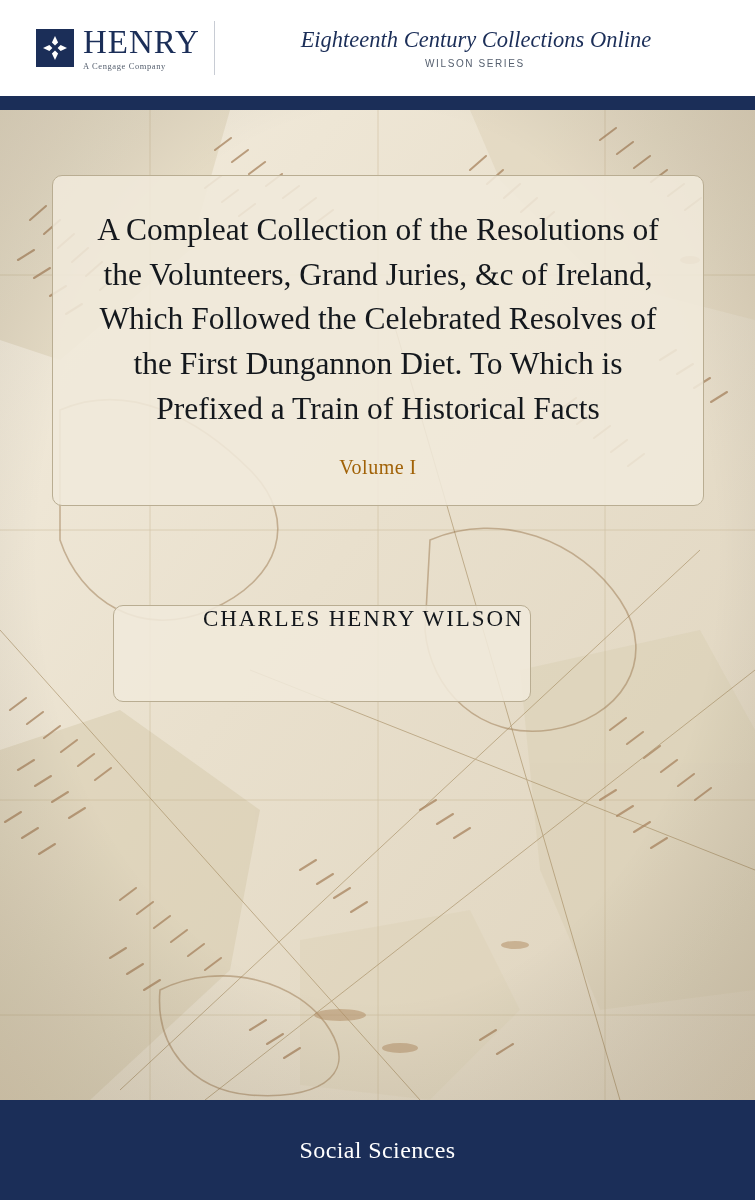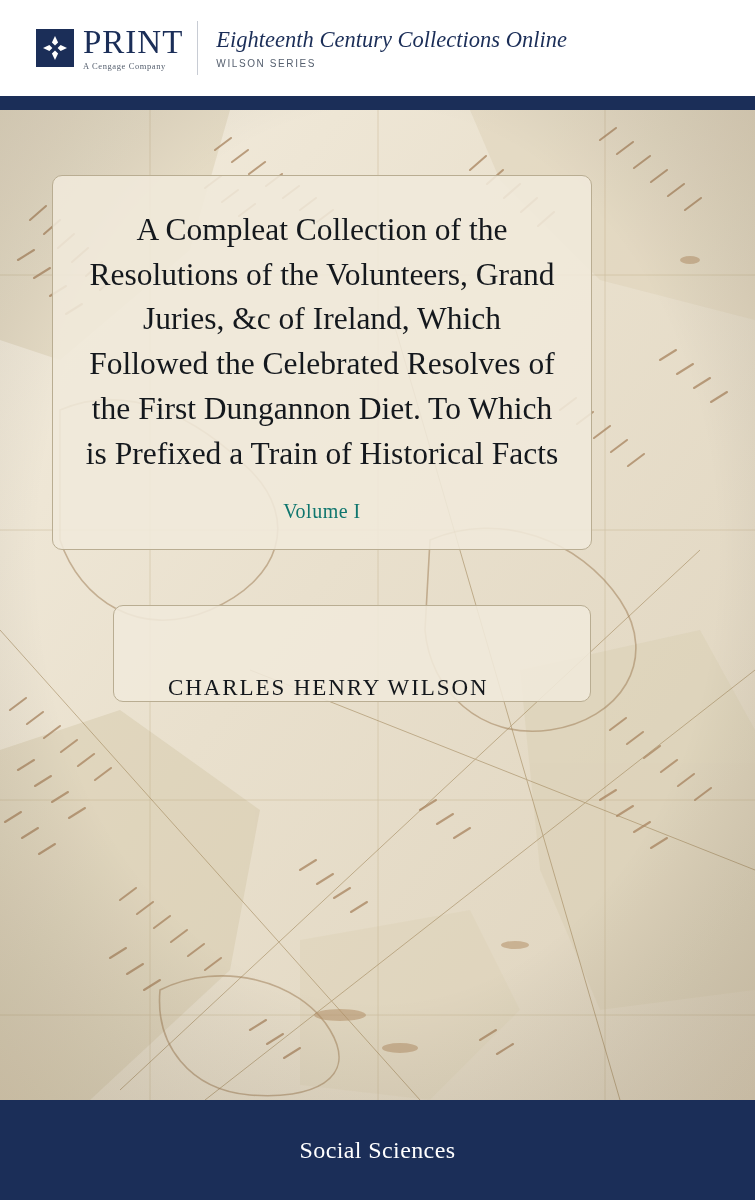--- a/index.html
+++ b/index.html
@@ -68,21 +68,21 @@
   .brand-divider {
     width: 1px;
     height: 54px;
     background: #c8ccd4;
     margin: 0 18px 0 14px;
     flex: 0 0 auto;
   }
   .product {
     display: flex;
     flex-direction: column;
-    align-items: flex-start;
+    align-items: center;
     flex: 1 1 auto;
   }
   .product-title {
     font-family: "Liberation Serif", serif;
     font-size: 22.5px;
     color: #1b2e58;
     font-style: italic;
     white-space: nowrap;
   }
   .product-sub {
@@ -141,47 +141,47 @@
     position: absolute;
     background: rgba(240, 233, 219, 0.88);
     border: 1px solid #b9ad92;
     border-radius: 10px;
     box-sizing: border-box;
     z-index: 6;
   }
   .title-panel {
     left: 52px;
     top: 175px;
-    width: 540px;
+    width: 652px;
     padding: 32px 30px 26px 30px;
     text-align: center;
   }
   .title-text {
     font-family: "Liberation Serif", serif;
     font-size: 31.5px;
     line-height: 1.42;
     color: #14181d;
     margin: 0;
     font-weight: normal;
   }
   .volume-text {
     font-family: "Liberation Serif", serif;
     font-size: 20px;
-    color: #0f766e;
+    color: #a16207;
     margin-top: 24px;
     letter-spacing: 0.5px;
   }
   .author-panel {
     left: 113px;
     top: 605px;
-    width: 478px;
+    width: 418px;
     height: 97px;
     display: flex;
-    align-items: flex-end;
-    padding-left: 54px;
+    align-items: flex-start;
+    padding-left: 89px;
     box-sizing: border-box;
   }
   .author-text {
     font-family: "Liberation Serif", serif;
     font-size: 23px;
     letter-spacing: 1.9px;
     color: #14181d;
   }
 </style>
 </head>
@@ -365,21 +365,21 @@
           <rect width="38" height="38" fill="#1b2e58"></rect>
           <g fill="#ffffff">
             <path d="M19 7 L22.1 13.4 L19 16.4 L15.9 13.4 Z"></path>
             <path d="M31 19 L24.6 22.1 L21.6 19 L24.6 15.9 Z"></path>
             <path d="M19 31 L15.9 24.6 L19 21.6 L22.1 24.6 Z"></path>
             <path d="M7 19 L13.4 15.9 L16.4 19 L13.4 22.1 Z"></path>
           </g>
         </svg>
       </div>
       <div class="brand-text">
-        <span class="brand-name">PRINT</span>
+        <span class="brand-name">HENRY</span>
         <span class="brand-sub">A Cengage Company</span>
       </div>
     </div>
     <div class="brand-divider"></div>
     <div class="product">
       <span class="product-title">Eighteenth Century Collections Online</span>
       <span class="product-sub">WILSON SERIES</span>
     </div>
   </div>
   <div class="rule-dark rule-top"></div>

